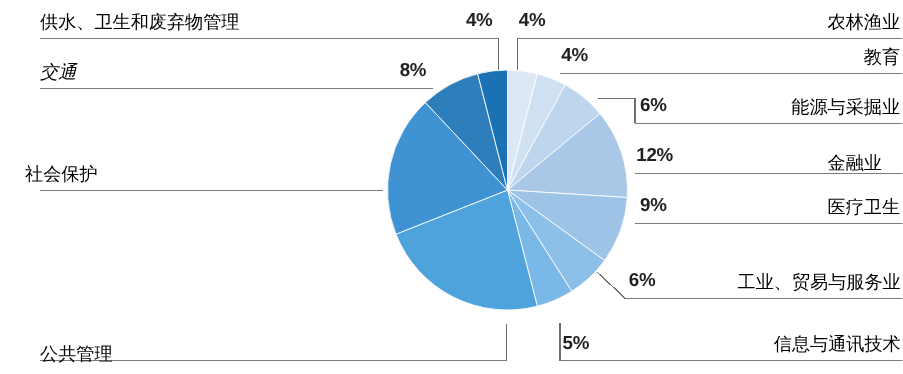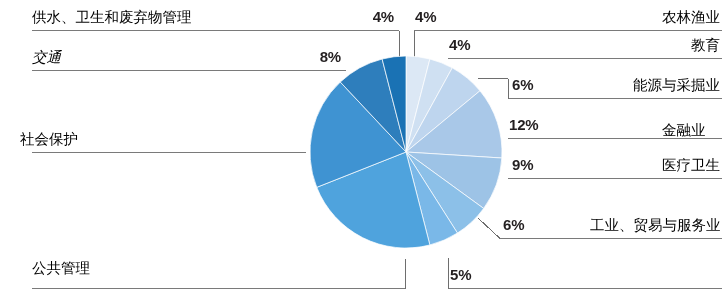--- a/index.html
+++ b/index.html
@@ -83,35 +83,36 @@
   </svg>
 
   <div class="cat" style="left:32px; top:8px;">供水、卫生和废弃物管理</div>
   <div class="pct" style="left:299px; top:8px; width:95px; text-align:right;">4%</div>
 
   <div class="cat" style="left:32px; top:48px;font-style:italic;">交通</div>
   <div class="pct" style="left:246px; top:48px; width:95px; text-align:right;">8%</div>
 
   <div class="cat" style="left:20px; top:130px;">社会保护</div>
 
-  <div class="cat" style="left:32px; top:259px;font-family:Liberation Serif, serif;">公共管理</div>
+  <div class="cat" style="left:32px; top:274px;font-family:Liberation Serif, serif;">公共管理</div>
 
   <div class="pct" style="left:415px; top:8px;">4%</div>
   <div class="cat" style="left:662px; top:8px;">农林渔业</div>
 
   <div class="pct" style="left:449px; top:36px;">4%</div>
   <div class="cat" style="left:691px; top:36px;">教育</div>
 
   <div class="pct" style="left:512px; top:76px;">6%</div>
   <div class="cat" style="left:633px; top:76px;">能源与采掘业</div>
 
   <div class="pct" style="left:509px; top:116px;text-align:right;">12%</div>
   <div class="cat" style="left:662px; top:100px;margin-top:21px;">金融业</div>
 
   <div class="pct" style="left:512px; top:156px;">9%</div>
   <div class="cat" style="left:662px; top:156px;">医疗卫生</div>
 
   <div class="pct" style="left:503px; top:216px;">6%</div>
   <div class="cat" style="left:590px; top:216px;">工业、贸易与服务业</div>
 
   <div class="pct" style="left:450px; top:266px;">5%</div>
+  <div class="cat" style="left:619px; top:266px;">信息与通讯技术</div>
 
 </div>
 
 </body></html>

